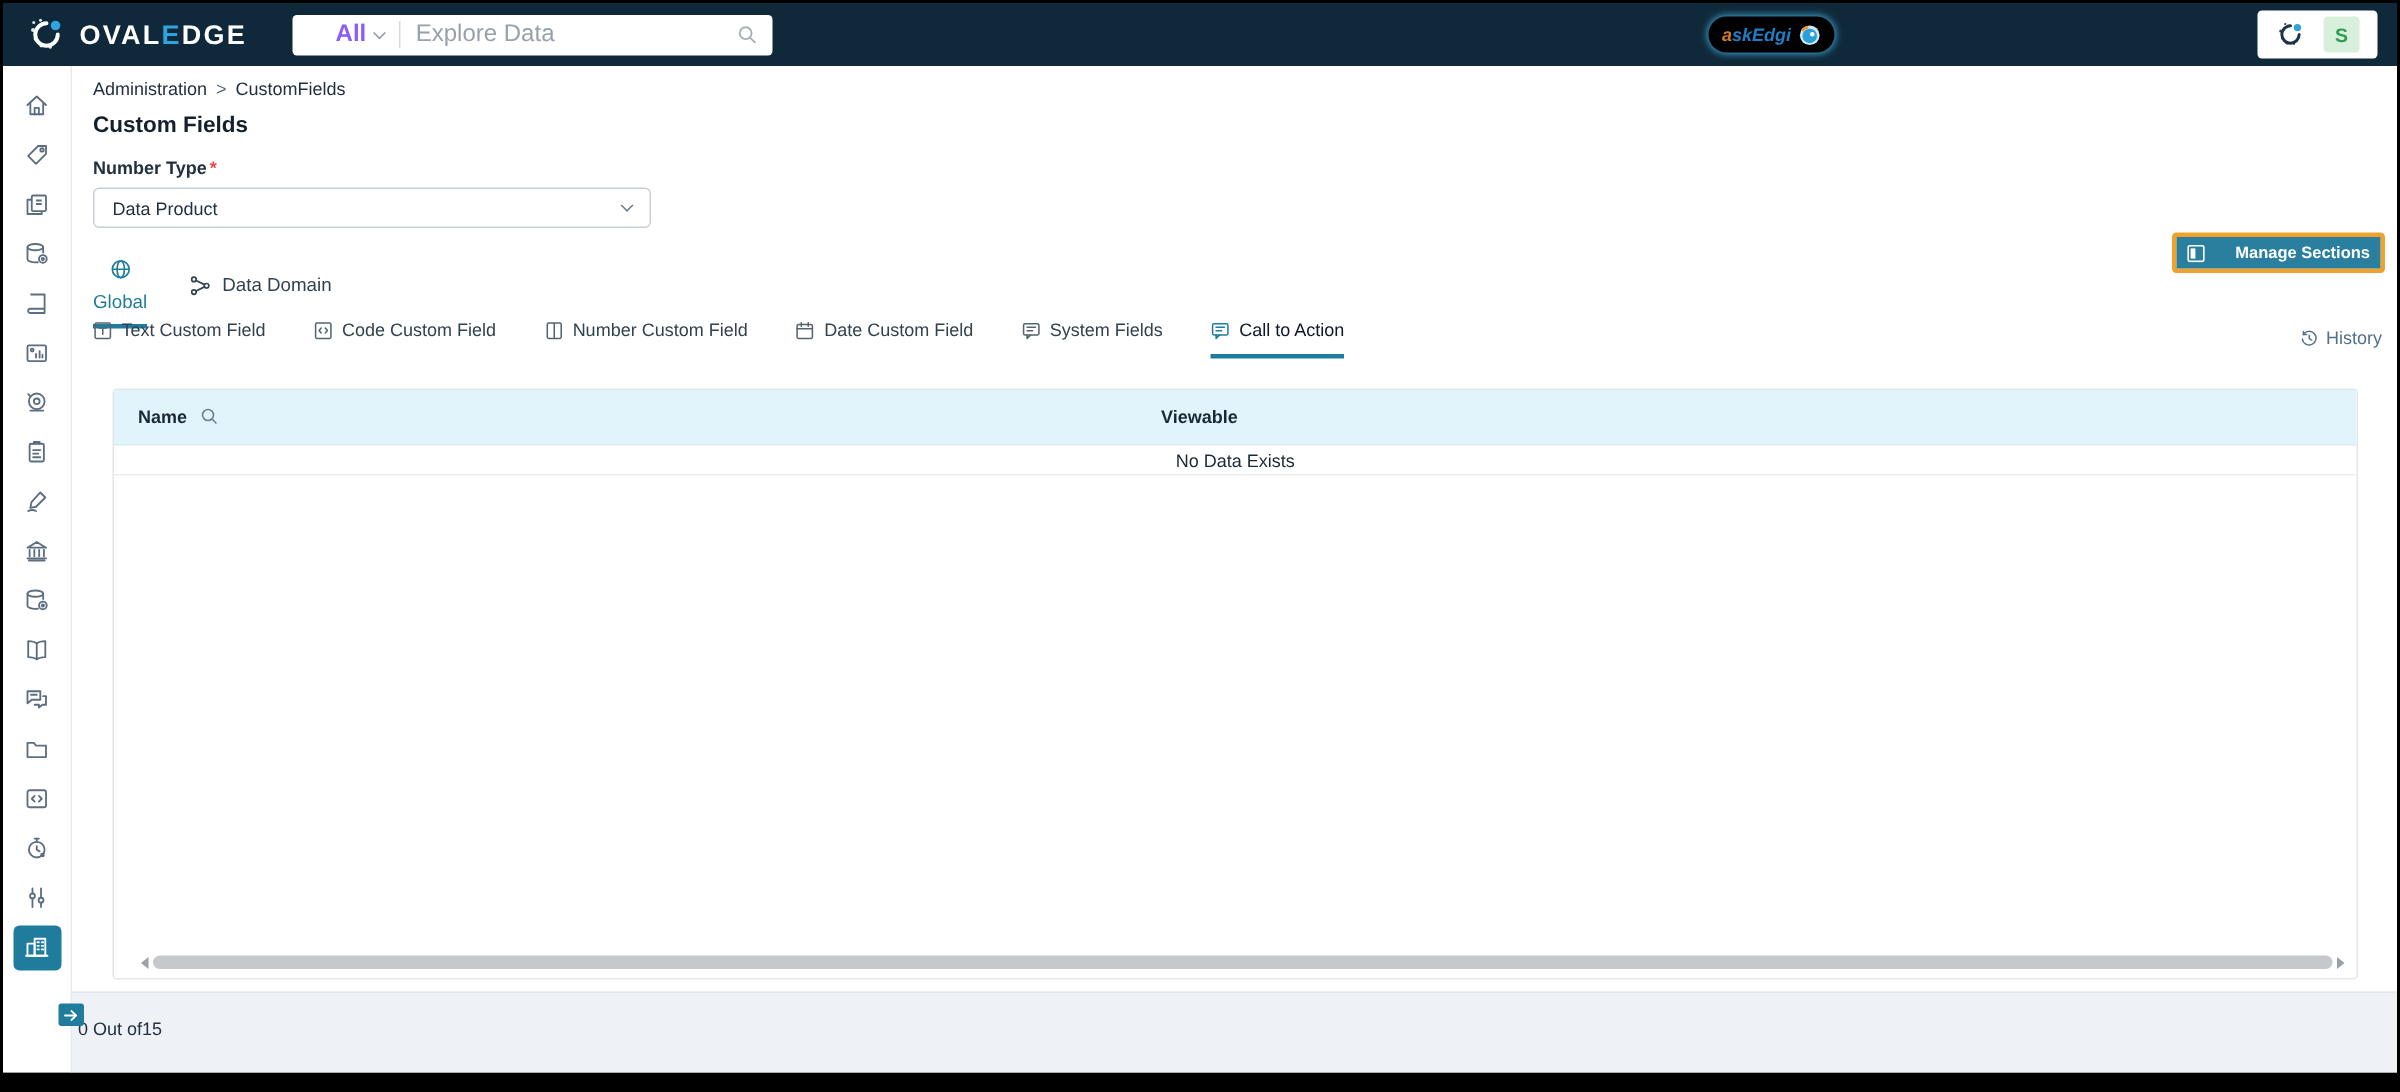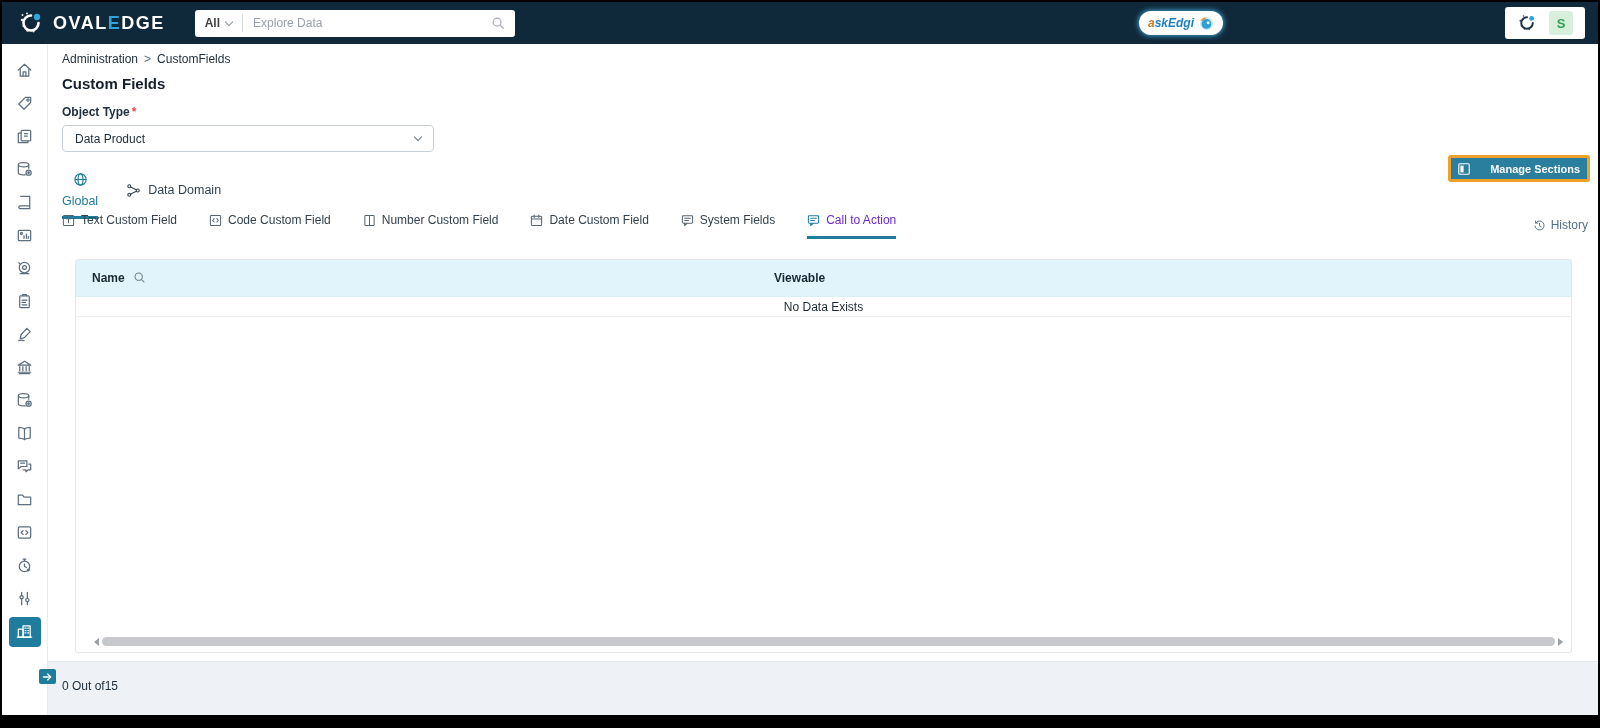--- a/index.html
+++ b/index.html
@@ -7,26 +7,26 @@
   body { font-family:"Liberation Sans", sans-serif; }
   .frame { position:relative; width:1600px; height:728px; background:#000; }
   .screen { position:absolute; top:2px; left:2px; right:2px; bottom:13px; background:#fff; overflow:hidden; display:flex; flex-direction:column; }
 
   
   .topbar { position:relative; height:42px; background:#10293a; display:flex; align-items:center; padding:0 16px; flex-shrink:0; }
   .brand { display:flex; align-items:center; gap:9px; cursor:pointer; }
   .brand-text { color:#fff; font-size:18px; font-weight:bold; letter-spacing:1.5px; }
   .brand-text .accent { color:#2ea3dc; }
   .searchbar { margin-left:30px; width:320px; height:27px; background:#fff; border-radius:3px; display:flex; align-items:center; padding:0 10px; }
-  .scope { display:flex; align-items:center; gap:6px; font-size:12px; font-weight:bold; color:#404040; cursor:pointer; }
+  .scope { display:flex; align-items:center; gap:6px; font-size:16px; font-weight:bold; color:#8b5cf6; cursor:pointer;margin-left:19px; }
   .chev { width:6px; height:6px; border-right:1.5px solid #8a97a5; border-bottom:1.5px solid #8a97a5; transform:rotate(45deg); margin-top:-3px; }
   .vdivider { width:1px; height:18px; background:#d7dbe0; margin:0 10px; }
-  .search-input { flex:1; border:none; outline:none; font-size:12px; color:#33414e; font-family:"Liberation Sans", sans-serif; }
+  .search-input { flex:1; border:none; outline:none; font-size:16px; color:#33414e; font-family:"Liberation Sans", sans-serif; }
   .search-input::placeholder { color:#98a1ab; }
-  .askedgi { position:absolute; left:1137px; top:9px; height:24px; background:#ffffff; border-radius:13px; box-shadow:0 0 5px 1px rgba(64,170,220,.9); display:flex; align-items:center; gap:5px; padding:0 9px; cursor:pointer; font-size:12px; font-style:italic; font-weight:bold; }
+  .askedgi { position:absolute; left:1137px; top:9px; height:24px; background:#000000; border-radius:13px; box-shadow:0 0 5px 1px rgba(64,170,220,.9); display:flex; align-items:center; gap:5px; padding:0 9px; cursor:pointer; font-size:12px; font-style:italic; font-weight:bold; }
   .askedgi .a1 { color:#d07a27; }
   .askedgi .a2 { color:#1e7fc4; }
   .profilebox { position:absolute; right:13px; top:5px; width:80px; height:32px; background:#fff; border-radius:3px; display:flex; align-items:center; justify-content:space-evenly; }
   .avatar { width:24px; height:24px; background:#d8efdc; color:#2f9e55; border-radius:3px; font-size:13px; font-weight:bold; display:flex; align-items:center; justify-content:center; cursor:pointer; }
 
   
   .body-row { position:relative; display:flex; flex:1; min-height:0; }
   .sidebar { width:46px; background:#fff; border-right:1px solid #e9ebee; display:flex; flex-direction:column; align-items:center; padding-top:10px; color:#5c6e80; flex-shrink:0; }
   .s-item { height:33px; width:100%; display:flex; align-items:center; justify-content:center; cursor:pointer; }
   .selbox { width:32px; height:30px; background:#1f7c9c; border-radius:4px; display:flex; align-items:center; justify-content:center; color:#fff; }
@@ -45,36 +45,36 @@
   .tabs { position:absolute; left:14px; top:128px; display:flex; gap:28px; }
   .tab { display:flex; align-items:center; gap:7px; font-size:12.5px; color:#32434f; padding-bottom:8px; border-bottom:3px solid transparent; cursor:pointer; }
   .tab.active { color:#1f7c9c; border-bottom-color:#1f7c9c;flex-direction:column; }
 
   .manage-outer { position:absolute; top:111px; right:8px; border:3px solid #f0a12b; border-radius:3px; }
   .manage-btn { background:#2a7e9e; color:#fff; border:none; height:21px; display:flex; align-items:center; gap:20px; padding:0 7px; font-size:11px; font-weight:bold; font-family:"Liberation Sans", sans-serif; cursor:pointer; }
 
   .subtabs { position:absolute; left:14px; top:169px; display:flex; gap:32px; }
   .subtab { display:flex; align-items:center; gap:6px; font-size:12px; color:#32424f; padding-bottom:9px; border-bottom:3px solid transparent; cursor:pointer; }
   .subtab svg { color:#54656f; }
-  .subtab.active { color:#6d28d9; border-bottom-color:#1f7c9c; }
+  .subtab.active { color:#0f172a; border-bottom-color:#1f7c9c; }
   .subtab.active svg { color:#1f7c9c; }
   .history { position:absolute; top:174px; right:10px; display:flex; align-items:center; gap:5px; font-size:12px; color:#53708a; cursor:pointer; }
 
   .panel { position:absolute; left:27px; top:215px; width:1497px; height:394px; border:1px solid #e3e6ea; border-radius:3px; background:#fff; }
   .thead { position:relative; height:37px; background:#e1f3fb; display:flex; align-items:center; border-bottom:1px solid #dceef6; }
   .th { font-size:12px; font-weight:bold; color:#1b2936; }
   .th.name { margin-left:16px; display:flex; gap:8px; }
   .th.viewable { position:absolute; left:698px; }
   .trow { height:20px; border-bottom:1px solid #ededed; display:flex; align-items:center; justify-content:center; font-size:12px; color:#1b2936; }
   .hscroll { position:absolute; bottom:5px; left:18px; right:8px; height:11px; display:flex; align-items:center; }
   .tri-l { width:0; height:0; border-top:4px solid transparent; border-bottom:4px solid transparent; border-right:5px solid #9aa0a6; margin-right:3px; }
   .tri-r { width:0; height:0; border-top:4px solid transparent; border-bottom:4px solid transparent; border-left:5px solid #9aa0a6; margin-left:3px; }
   .thumb { flex:1; height:9px; background:#c6c8cb; border-radius:5px; }
 
-  .footerbar { position:absolute; left:0; right:0; top:617px; bottom:0; background:#eef1f6; border-top:1px solid #e3e6ea; font-size:12px; color:#22313f; padding:17px 0 0 14px; }
+  .footerbar { position:absolute; left:0; right:0; top:617px; bottom:0; background:#eef1f6; border-top:1px solid #e3e6ea; font-size:12px; color:#22313f; padding:17px 0 0 4px; }
 
   svg { display:block; }
 </style>
 </head>
 <body>
 
 <div class="frame">
 <div class="screen">
 
   <header class="topbar">
@@ -270,21 +270,21 @@
 
       <div class="breadcrumb">
         <span class="link">Administration</span>
         <span class="sep">&gt;</span>
         <span>CustomFields</span>
       </div>
 
       <h1 class="page-title">Custom Fields</h1>
 
       <div class="obj-label">
-        <span>Object Type</span><span class="req">*</span>
+        <span>Number Type</span><span class="req">*</span>
       </div>
 
       <div class="select">
         <span>Data Product</span>
         <i class="chev"></i>
       </div>
 
       <div class="tabs">
         <div class="tab active">
           <svg width="15" height="15" viewBox="0 0 16 16" stroke="currentColor" stroke-width="1.2" fill="none">

